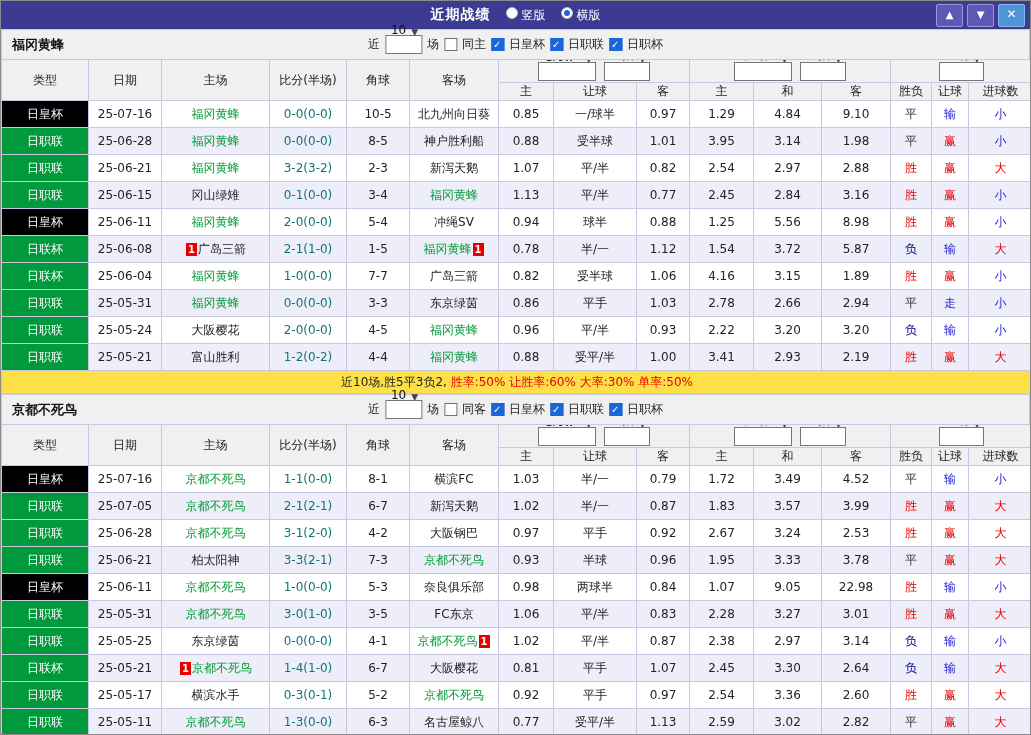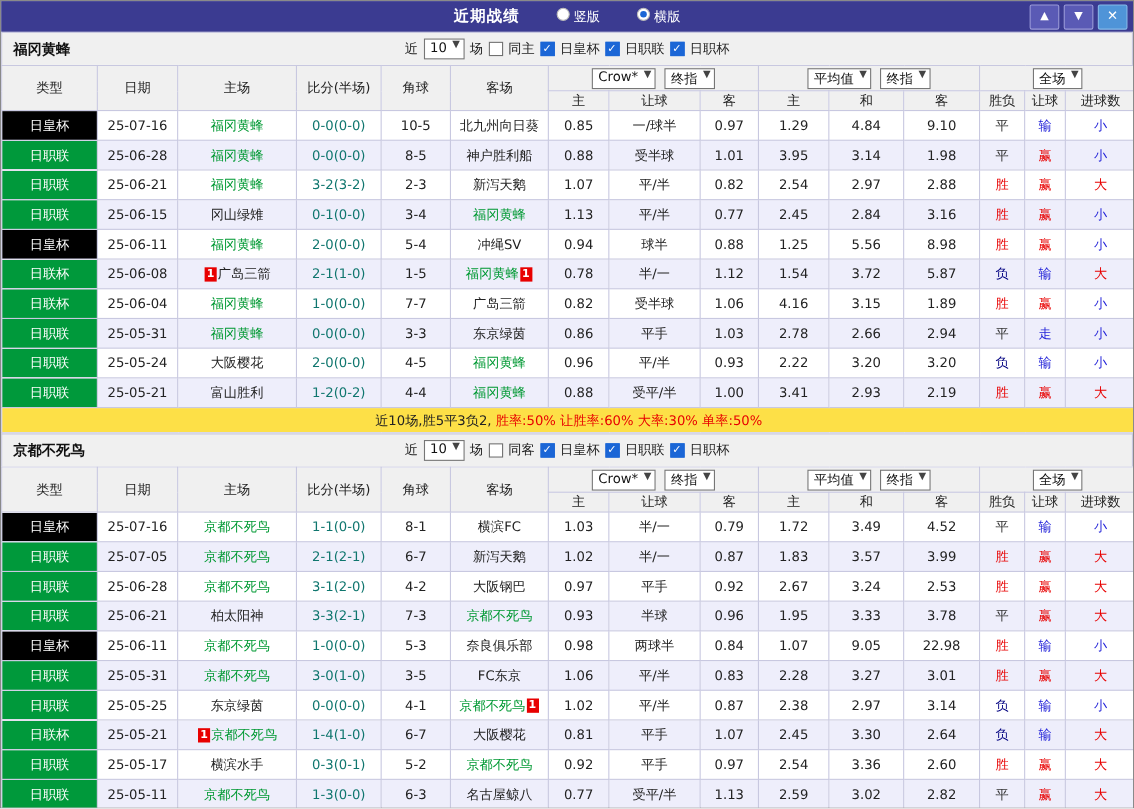--- a/index.html
+++ b/index.html
@@ -1,34 +1,34 @@
 <!DOCTYPE html>
 <html><head>
 <meta charset="utf-8">
 <style>
   html,body{margin:0;padding:0}
   body{width:1031px;background:#fff;font-family:"DejaVu Sans","Liberation Sans",sans-serif;font-size:12px;color:#222}
   .window{width:1031px;height:735px;border:1px solid #8a8a8a;box-sizing:border-box;overflow:hidden;background:#fff}
 
   
   .titlebar{height:28px;background:#3b3b91;display:flex;align-items:center;position:relative;color:#fff}
-  .tb-center{margin:2px auto;display:flex;align-items:center;gap:33px}
+  .tb-center{margin:2px auto;display:flex;align-items:center;gap:15px}
   .tb-title{font-weight:bold;font-size:14px;letter-spacing:1px}
   .radio-opt{display:flex;align-items:flex-start;gap:4px;cursor:pointer;font-size:12px}
   .radio-circle{width:12px;height:12px;border-radius:50%;background:#fff;border:1px solid #bbb;position:relative;display:inline-block;box-sizing:border-box}
   .radio-circle.on::after{content:"";position:absolute;left:2px;top:2px;width:6px;height:6px;border-radius:50%;background:#1b66d6}
   .tb-btns{position:absolute;right:5px;top:3px;display:flex;gap:4px}
   .tb-btn{width:25px;height:21px;background:#5a5ab5;border:1px solid #9a9ad8;color:#fff;font-size:10px;line-height:19px;text-align:center;cursor:pointer;border-radius:2px}
   .tb-btn.close{background:#4f94d8;border-color:#86b9e8;font-size:12px;font-weight:bold}
 
   
   .team-bar{height:30px;background:#f0f0f0;border:1px solid #c8c8e0;border-bottom:none;display:flex;align-items:center;position:relative;padding:0 10px;box-sizing:border-box}
   .team-name{font-weight:bold;font-size:13px;color:#111}
   .filters{position:absolute;left:50%;transform:translateX(-50%);display:flex;align-items:center;gap:5px;white-space:nowrap}
-  .sel{display:inline-flex;align-items:flex-start;background:#fff;border:1px solid #767676;height:19px;padding:0 3px 4px 5px;gap:5px;cursor:pointer;color:#111;box-sizing:border-box}
+  .sel{display:inline-flex;align-items:flex-end;background:#fff;border:1px solid #767676;height:19px;padding:0 3px 16px 5px;gap:5px;cursor:pointer;color:#111;box-sizing:border-box}
   .sel .arr{font-size:9px;color:#444}
   .cb{width:13px;height:13px;border:1px solid #707070;background:#fff;display:inline-block;cursor:pointer;box-sizing:border-box;position:relative}
   .cb.on{background:#1b66d6;border-color:#1b66d6}
   .cb.on::after{content:"✓";position:absolute;color:#fff;font-size:10px;left:1px;top:0px;font-weight:bold;line-height:11px}
 
   
   table{border-collapse:collapse;table-layout:fixed;width:1031px;font-size:12px}
   td{border:1px solid #c8c8e0;text-align:center;vertical-align:middle;overflow:hidden;white-space:nowrap;padding:0;color:#222}
   thead td{background:#f0f0f0}
   .hrow1 td{height:22px}

